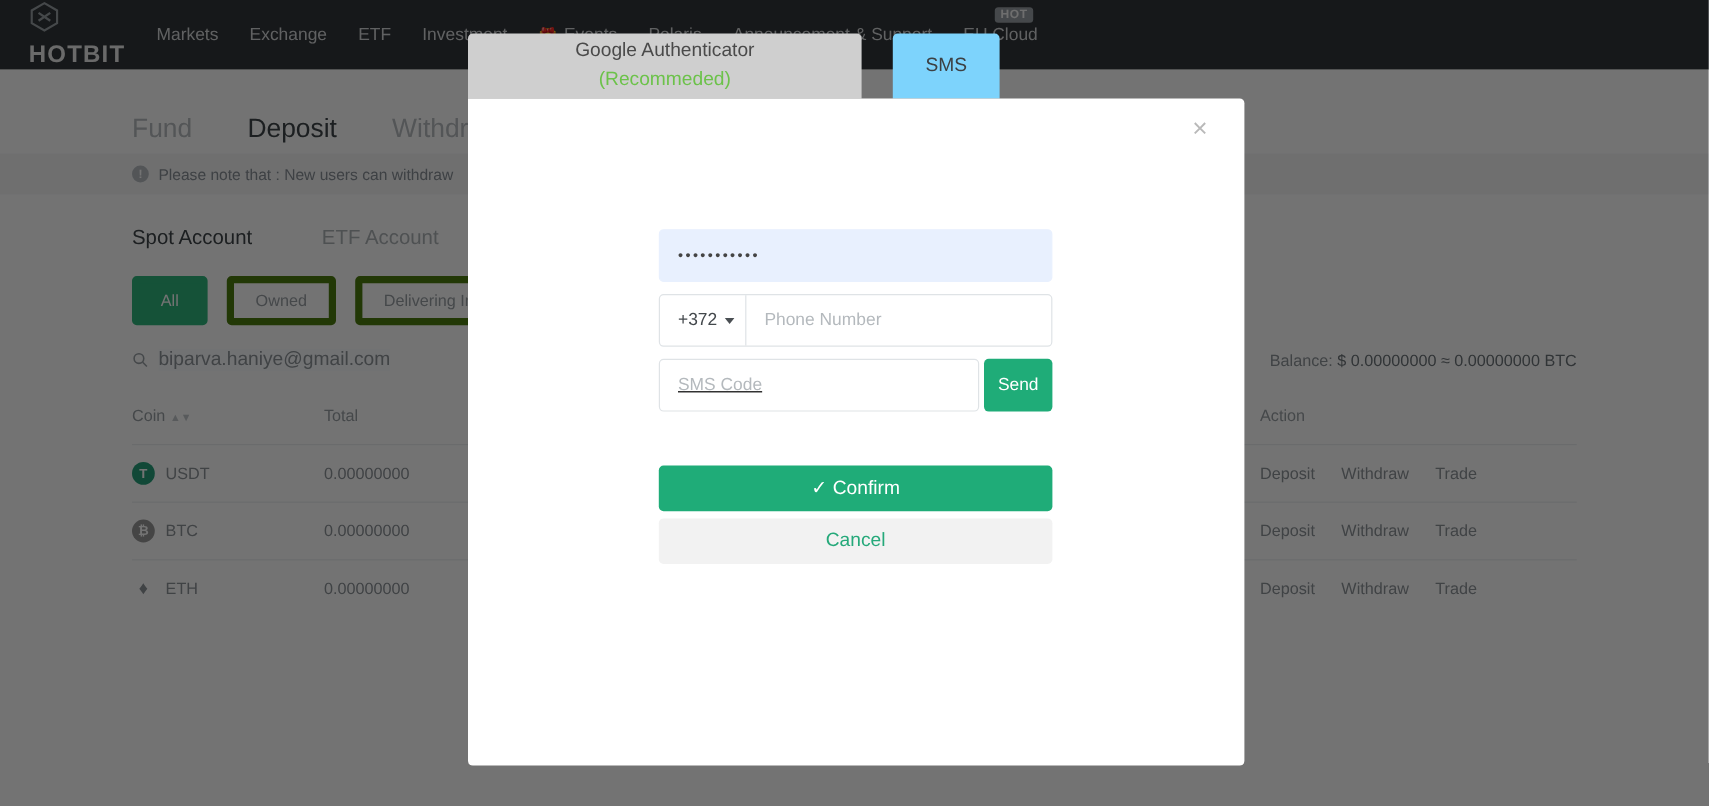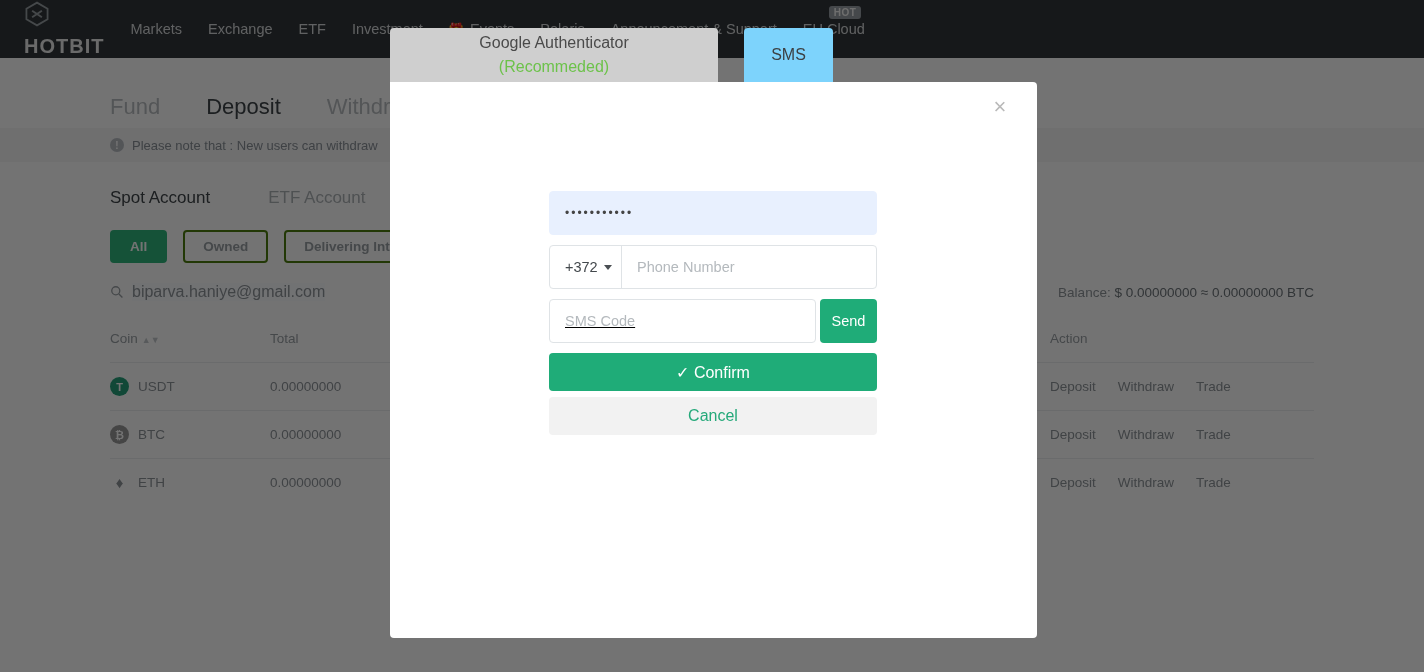--- a/index.html
+++ b/index.html
@@ -46,21 +46,21 @@
   .info-dot {
     width:14px;height:14px;border-radius:50%;background:#b8bdc2;color:#fff;
     font-size:10px; display:flex;align-items:center;justify-content:center; font-weight:bold;
   }
 
   .acct-tabs { display:flex; gap:58px; padding:26px 110px 0 110px; font-size:17px; }
   .acct-tab { color:#aeb3b7; }
   .acct-tab.active { color:#3f4549; }
 
   .chips { display:flex; gap:16px; padding:22px 110px 0 110px; }
-  .chip { border:2px solid #4d7c0f; border-radius:4px; padding:7px 18px; font-size:13.5px; color:#9aa0a5; background:#fff;font-weight:bold;}
+  .chip { border:6px solid #4d7c0f; border-radius:4px; padding:7px 18px; font-size:13.5px; color:#9aa0a5; background:#fff;}
   .chip.active { background:#2fb67c; border-color:#2fb67c; color:#fff; }
 
   .searchrow { display:flex; align-items:center; padding:20px 110px 0 110px; }
   .searchbox { display:flex; align-items:center; gap:8px; width:250px; }
   .mag { width:14px;height:14px; }
   .search-val { font-size:16px; color:#8e9499; background:#e8f0fe33; }
   .hidezero { display:flex; align-items:center; gap:8px; margin-left:50px; font-size:13.5px; color:#8e9499;}
   .cbox { width:14px;height:14px;border:1px solid #c6cbcf; border-radius:2px;}
   .balance { margin-left:auto; font-size:13.5px; color:#8e9499; }
   .balance b { color:#6e757a; font-weight:normal; }
@@ -113,21 +113,21 @@
   .ccode { width:72px; display:flex; align-items:center; gap:6px; padding-left:15px; color:#43484c; border-right:1px solid #dfe3e6; height:100%; }
   .ccode .caret-dark { width:0;height:0;border-left:4px solid transparent;border-right:4px solid transparent;border-top:5px solid #4a4f53; }
   .ph { padding-left:15px; color:#b4b9bd; }
   .smsrow { display:flex; gap:0; align-items:stretch; margin-bottom:10px; }
   .smsrow .fld { flex:1; margin-bottom:0;text-decoration:underline; }
   .send-btn {
     width:57px; background:#1fac78; color:#fff; border:none; border-radius:4px;
     font-size:14.5px; margin-left:4px; cursor:pointer; font-family:inherit;
   }
   .confirm-btn {
-    width:328px; height:38px; background:#1fac78; color:#fff;
+    margin-top:35px; width:328px; height:38px; background:#1fac78; color:#fff;
     border:none; border-radius:4px; font-size:16px; cursor:pointer; font-family:inherit;
   }
   .cancel-btn {
     margin-top:6px; width:328px; height:38px; background:#f2f2f2; color:#25a97a;
     border:none; border-radius:4px; font-size:16px; cursor:pointer; font-family:inherit;
   }
 </style>
 </head>
 <body>
 

